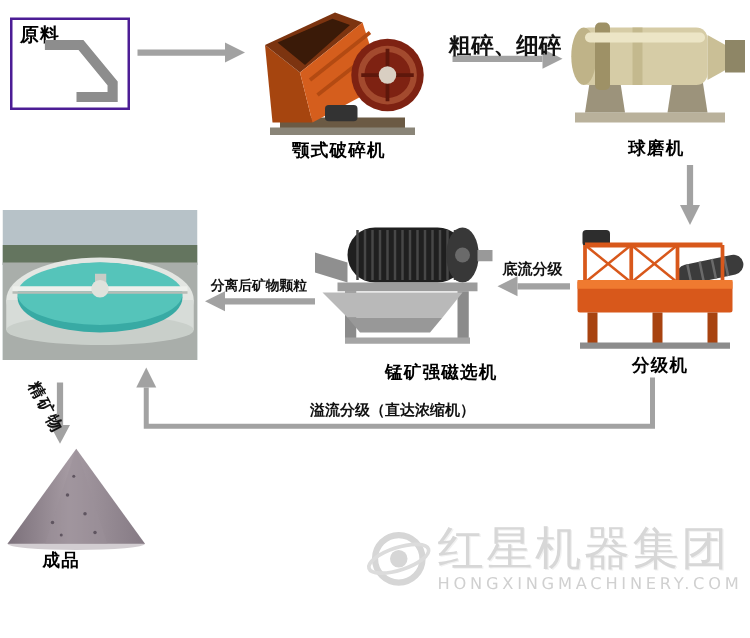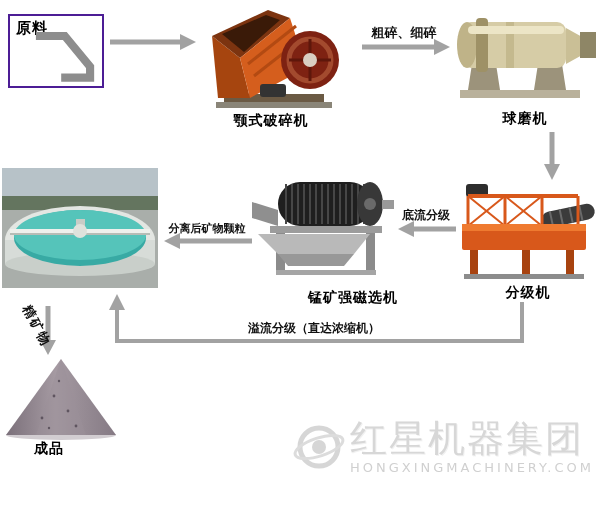--- a/index.html
+++ b/index.html
@@ -77,21 +77,21 @@
       <circle cx="114" cy="58" r="29" fill="#7e2212"></circle>
       <circle cx="114" cy="58" r="21" fill="none" stroke="#a34a2e" stroke-width="5"></circle>
       <line x1="114" y1="37" x2="114" y2="79" stroke="#5e170b" stroke-width="3"></line>
       <line x1="93" y1="58" x2="135" y2="58" stroke="#5e170b" stroke-width="3"></line>
       <circle cx="114" cy="58" r="7" fill="#d9cfc2"></circle>
       <rect x="64" y="82" width="26" height="13" rx="3" fill="#333"></rect>
     </svg>
   </div>
   <div class="node-label" style="left:196px;top:112px;width:150px;">颚式破碎机</div>
 
-  <div class="edge-label" style="left:358px;top:24px;width:92px;font-size:13px;">粗碎、细碎</div>
+  <div class="edge-label" style="left:358px;top:24px;width:92px;font-size:18px;">粗碎、细碎</div>
 
   <div class="machine abs" style="left:452px;top:2px;width:146px;height:104px;">
     <svg viewBox="0 0 146 104">
       <rect x="8" y="88" width="120" height="8" fill="#b9b19b"></rect>
       <polygon points="20,62 44,62 48,88 16,88" fill="#9c937b"></polygon>
       <polygon points="86,62 110,62 114,88 82,88" fill="#9c937b"></polygon>
       <rect x="10" y="20" width="104" height="46" rx="9" fill="#d6cca6"></rect>
       <ellipse cx="15" cy="43" rx="10" ry="23" fill="#bfb388"></ellipse>
       <rect x="24" y="16" width="12" height="54" rx="4" fill="#9e9166"></rect>
       <rect x="54" y="20" width="8" height="46" fill="#c4b98e"></rect>

